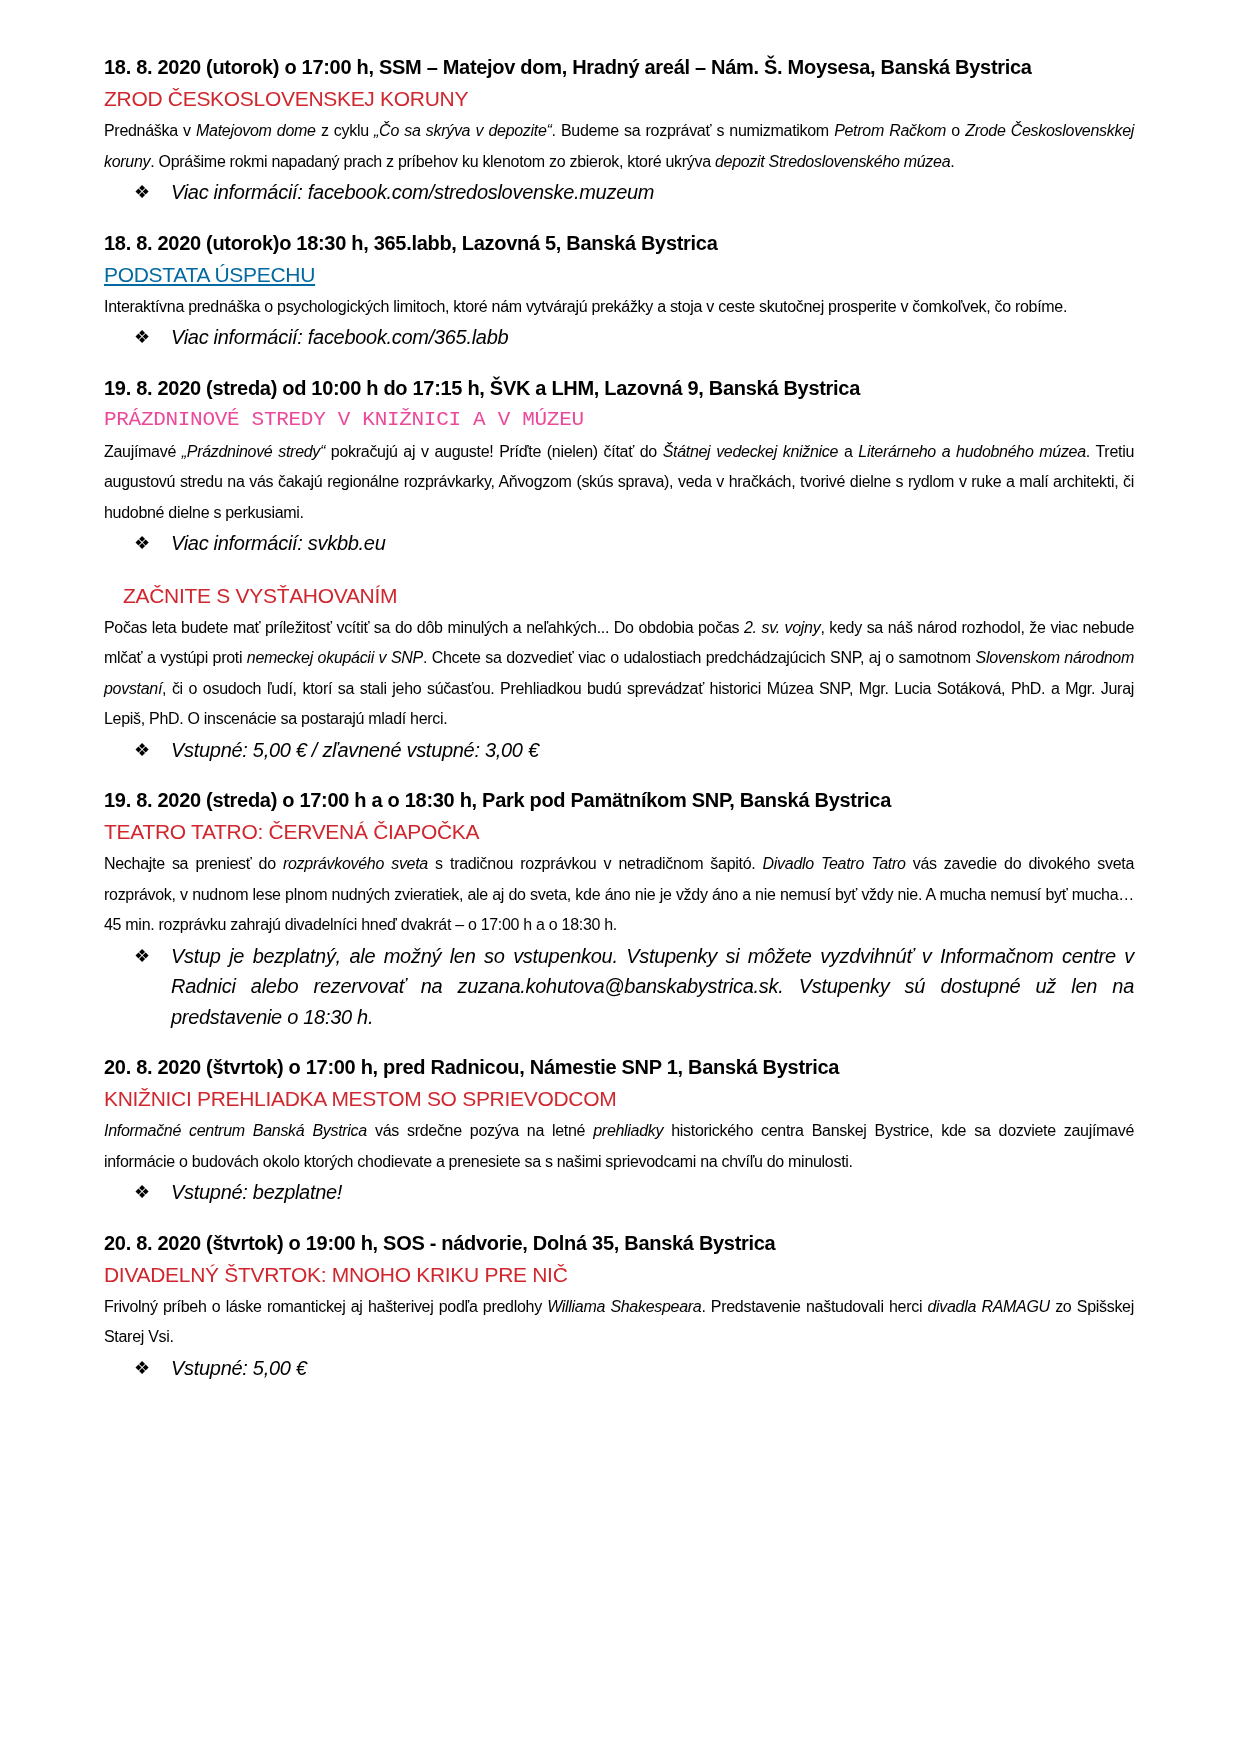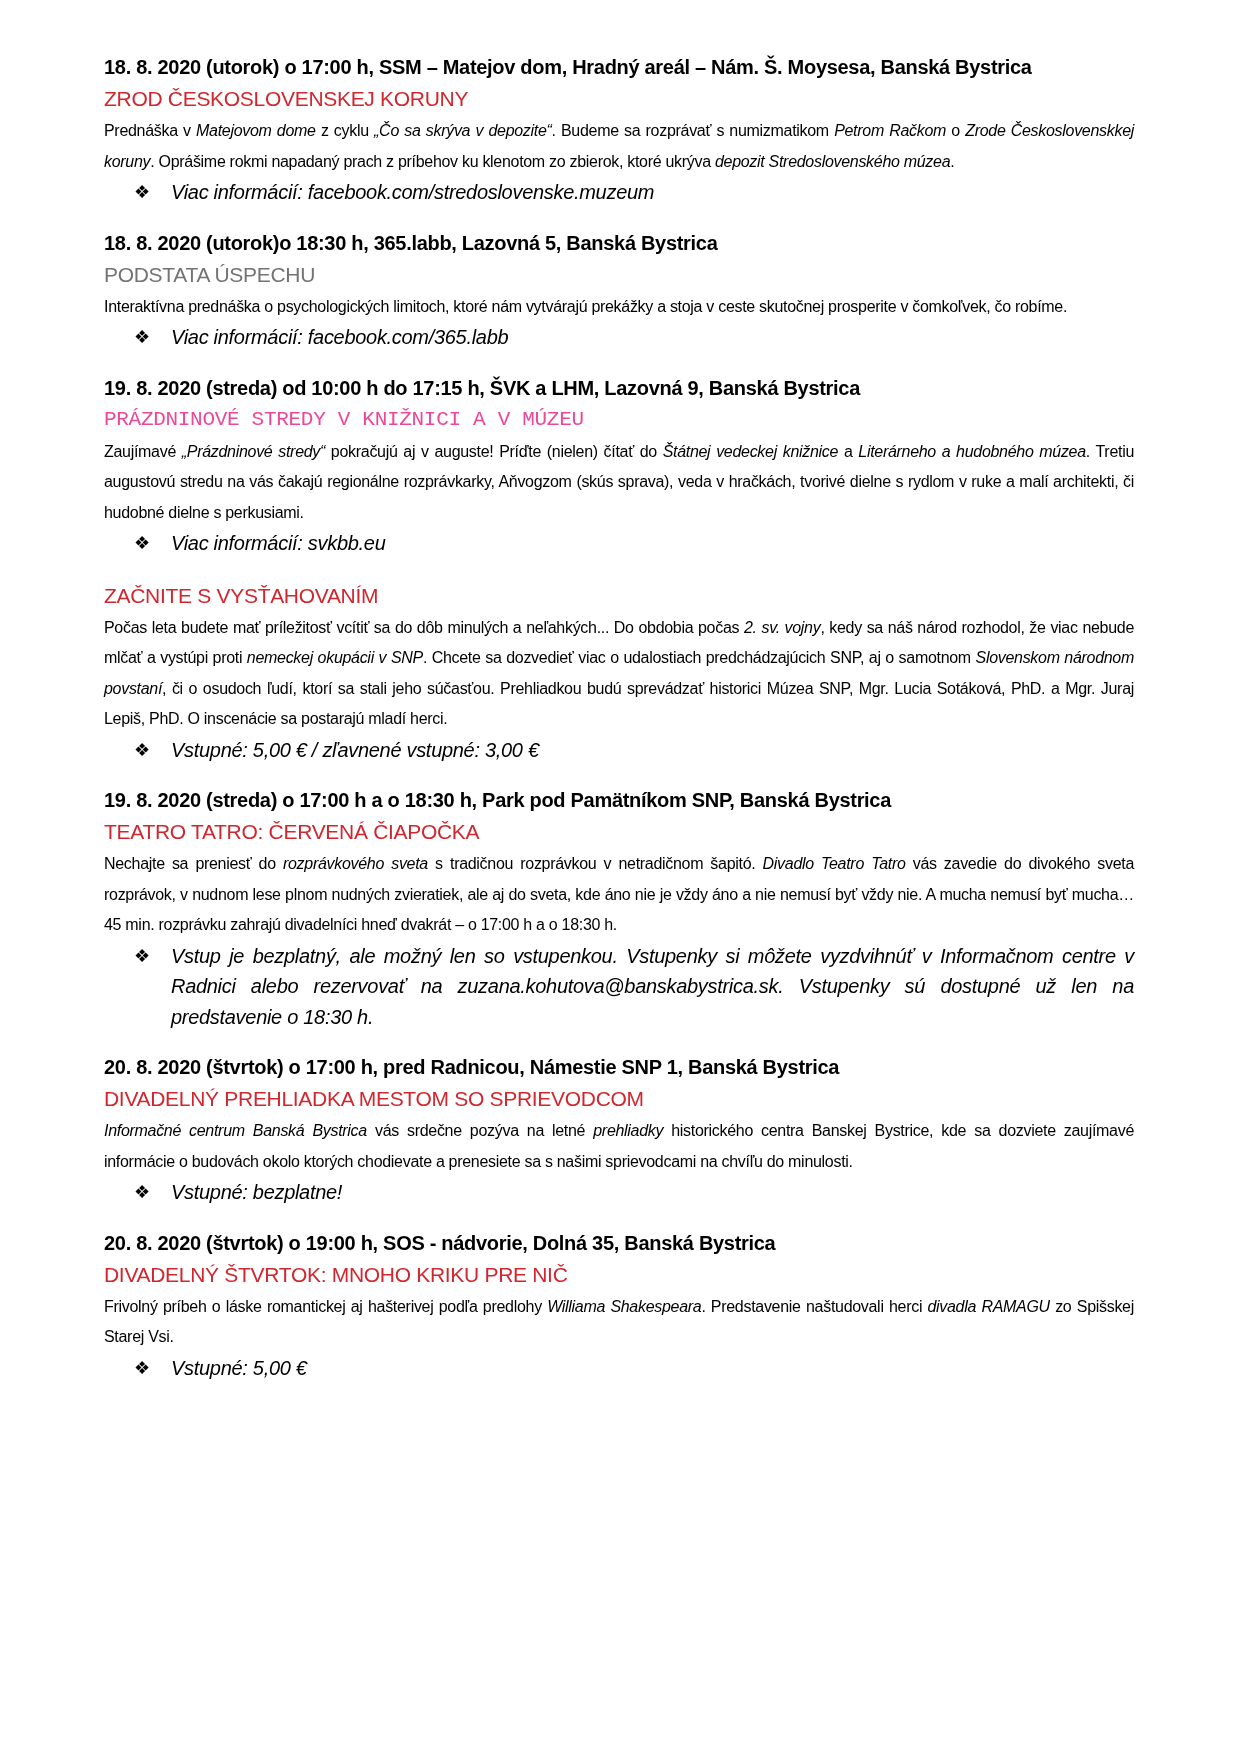--- a/index.html
+++ b/index.html
@@ -23,52 +23,52 @@
     <section class="event">
     <div class="event-head">18. 8. 2020 (utorok) o 17:00 h, SSM – Matejov dom, Hradný areál – Nám. Š. Moysesa, Banská Bystrica</div>
     <div class="event-title" style="color: rgb(208, 38, 46);">ZROD ČESKOSLOVENSKEJ KORUNY</div>
     <div class="event-desc"><span>Prednáška v </span><i>Matejovom dome</i><span> z cyklu </span><i>„Čo sa skrýva v depozite“</i><span>. Budeme sa rozprávať s numizmatikom </span><i>Petrom Račkom</i><span> o </span><i>Zrode Československkej koruny</i><span>. Oprášime rokmi napadaný prach z príbehov ku klenotom zo zbierok, ktoré ukrýva </span><i>depozit Stredoslovenského múzea</i><span>.</span></div>
     <ul class="bullets">
         <li class="bullet"><span class="bullet-icon">❖</span><span>Viac informácií: facebook.com/stredoslovenske.muzeum</span></li>
       </ul>
   </section>
     <section class="event">
     <div class="event-head">18. 8. 2020 (utorok)o 18:30 h, 365.labb, Lazovná 5, Banská Bystrica</div>
-    <div class="event-title" style="color: #737373;">PODSTATA ÚSPECHU</div>
+    <div class="event-title" style="color: #0369a1; text-decoration: underline;">PODSTATA ÚSPECHU</div>
     <div class="event-desc"><span>Interaktívna prednáška o psychologických limitoch, ktoré nám vytvárajú prekážky a stoja v ceste skutočnej prosperite v čomkoľvek, čo robíme.</span></div>
     <ul class="bullets">
         <li class="bullet"><span class="bullet-icon">❖</span><span>Viac informácií: facebook.com/365.labb</span></li>
       </ul>
   </section>
     <section class="event">
     <div class="event-head">19. 8. 2020 (streda) od 10:00 h do 17:15 h, ŠVK a LHM, Lazovná 9, Banská Bystrica</div>
     <div class="event-title" style="color: #ec4899; font-family: Liberation Mono, monospace;">PRÁZDNINOVÉ STREDY V KNIŽNICI A V MÚZEU</div>
     <div class="event-desc"><span>Zaujímavé </span><i>„Prázdninové stredy“</i><span> pokračujú aj v auguste! Príďte (nielen) čítať do </span><i>Štátnej vedeckej knižnice</i><span> a </span><i>Literárneho a hudobného múzea</i><span>. Tretiu augustovú stredu na vás čakajú regionálne rozprávkarky, Aňvogzom (skús sprava), veda v hračkách, tvorivé dielne s rydlom v ruke a malí architekti, či hudobné dielne s perkusiami.</span></div>
     <ul class="bullets">
         <li class="bullet"><span class="bullet-icon">❖</span><span>Viac informácií: svkbb.eu</span></li>
       </ul>
   </section>
     <section class="event">
-    <div class="event-title" style="color: rgb(208, 38, 46);">ZAČNITE S VYSŤAHOVANÍM</div>
+    <div class="event-title" style="color: rgb(208, 38, 46); margin-left: 19px;">ZAČNITE S VYSŤAHOVANÍM</div>
     <div class="event-desc"><span>Počas leta budete mať príležitosť vcítiť sa do dôb minulých a neľahkých... Do obdobia počas </span><i>2. sv. vojny</i><span>, kedy sa náš národ rozhodol, že viac nebude mlčať a vystúpi proti </span><i>nemeckej okupácii v SNP</i><span>. Chcete sa dozvedieť viac o udalostiach predchádzajúcich SNP, aj o samotnom </span><i>Slovenskom národnom povstaní</i><span>, či o osudoch ľudí, ktorí sa stali jeho súčasťou. Prehliadkou budú sprevádzať historici Múzea SNP, Mgr. Lucia Sotáková, PhD. a Mgr. Juraj Lepiš, PhD. O inscenácie sa postarajú mladí herci.</span></div>
     <ul class="bullets">
         <li class="bullet"><span class="bullet-icon">❖</span><span>Vstupné: 5,00 € / zľavnené vstupné: 3,00 €</span></li>
       </ul>
   </section>
     <section class="event">
     <div class="event-head">19. 8. 2020 (streda) o 17:00 h a o 18:30 h, Park pod Pamätníkom SNP, Banská Bystrica</div>
     <div class="event-title" style="color: rgb(208, 38, 46);">TEATRO TATRO: ČERVENÁ ČIAPOČKA</div>
     <div class="event-desc"><span>Nechajte sa preniesť do </span><i>rozprávkového sveta</i><span> s tradičnou rozprávkou v netradičnom šapitó. </span><i>Divadlo Teatro Tatro</i><span> vás zavedie do divokého sveta rozprávok, v nudnom lese plnom nudných zvieratiek, ale aj do sveta, kde áno nie je vždy áno a nie nemusí byť vždy nie. A mucha nemusí byť mucha…45 min. rozprávku zahrajú divadelníci hneď dvakrát – o 17:00 h a o 18:30 h.</span></div>
     <ul class="bullets">
         <li class="bullet"><span class="bullet-icon">❖</span><span>Vstup je bezplatný, ale možný len so vstupenkou. Vstupenky si môžete vyzdvihnúť v Informačnom centre v Radnici alebo rezervovať na zuzana.kohutova@banskabystrica.sk. Vstupenky sú dostupné už len na predstavenie o 18:30 h.</span></li>
       </ul>
   </section>
     <section class="event">
     <div class="event-head">20. 8. 2020 (štvrtok) o 17:00 h, pred Radnicou, Námestie SNP 1, Banská Bystrica</div>
-    <div class="event-title" style="color: rgb(208, 38, 46);">DIVADELNÝ PREHLIADKA MESTOM SO SPRIEVODCOM</div>
+    <div class="event-title" style="color: rgb(208, 38, 46);">KNIŽNICI PREHLIADKA MESTOM SO SPRIEVODCOM</div>
     <div class="event-desc"><i>Informačné centrum Banská Bystrica</i><span> vás srdečne pozýva na letné </span><i>prehliadky</i><span> historického centra Banskej Bystrice, kde sa dozviete zaujímavé informácie o budovách okolo ktorých chodievate a prenesiete sa s našimi sprievodcami na chvíľu do minulosti.</span></div>
     <ul class="bullets">
         <li class="bullet"><span class="bullet-icon">❖</span><span>Vstupné: bezplatne!</span></li>
       </ul>
   </section>
     <section class="event">
     <div class="event-head">20. 8. 2020 (štvrtok) o 19:00 h, SOS - nádvorie, Dolná 35, Banská Bystrica</div>
     <div class="event-title" style="color: rgb(208, 38, 46);">DIVADELNÝ ŠTVRTOK: MNOHO KRIKU PRE NIČ</div>
     <div class="event-desc"><span>Frivolný príbeh o láske romantickej aj hašterivej podľa predlohy </span><i>Williama Shakespeara</i><span>. Predstavenie naštudovali herci </span><i>divadla RAMAGU</i><span> zo Spišskej Starej Vsi.</span></div>
     <ul class="bullets">

